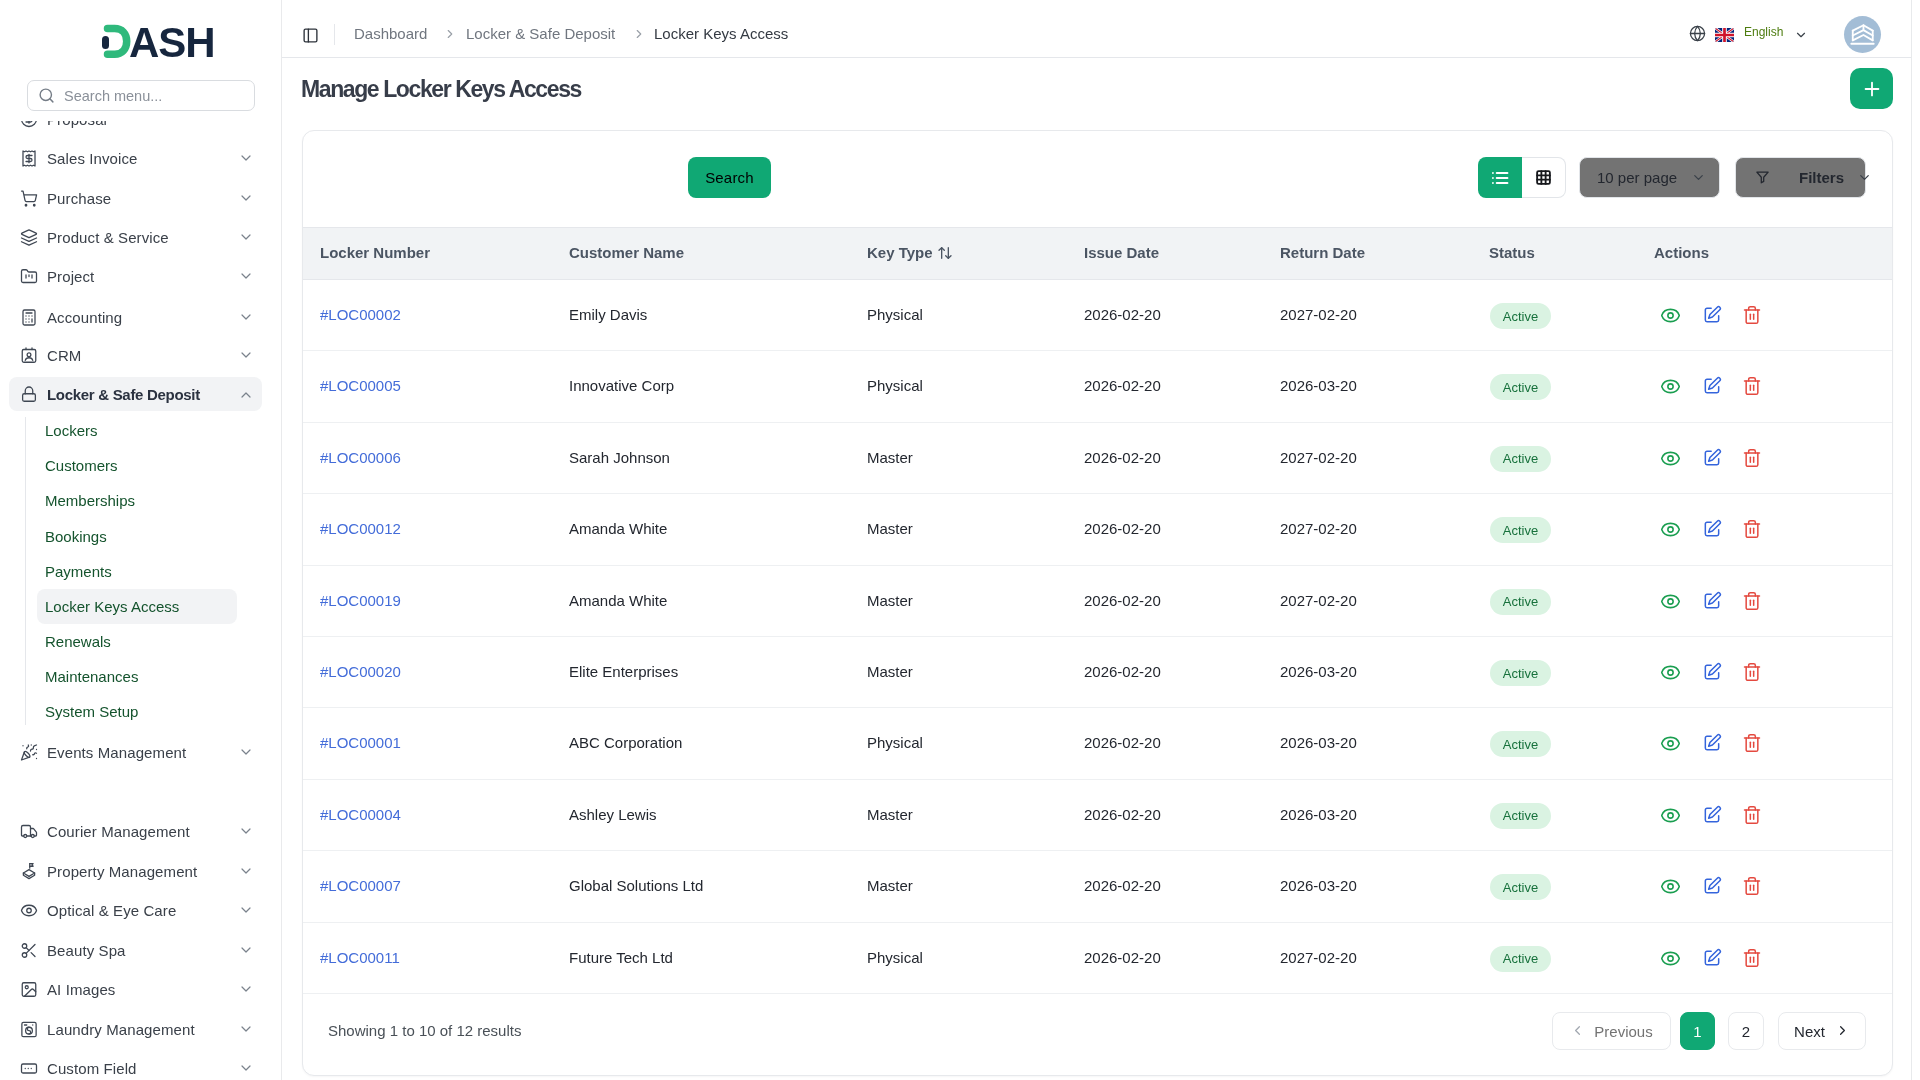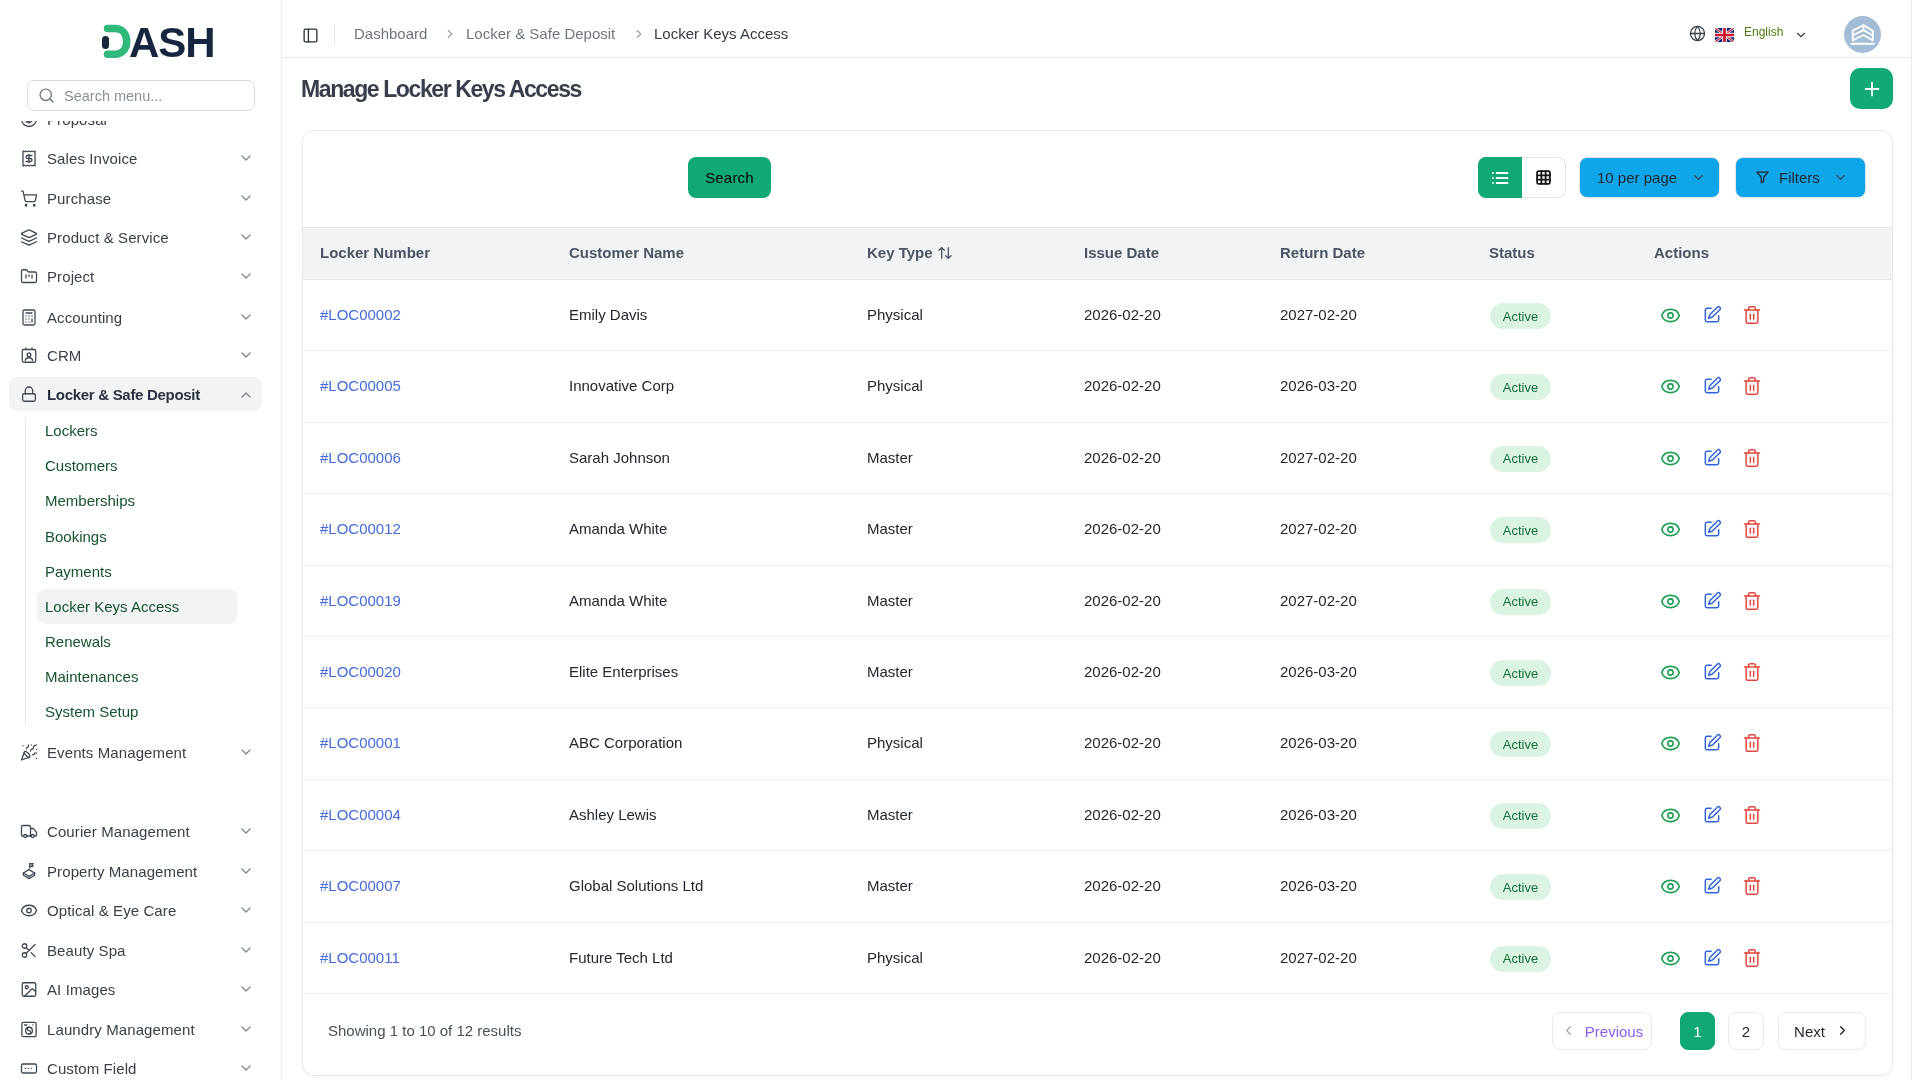--- a/index.html
+++ b/index.html
@@ -26,21 +26,21 @@
 #h1{position:absolute;left:301px;top:76px;font-size:23px;font-weight:700;color:#373d49;letter-spacing:-1.4px}
 #plus{position:absolute;left:1850px;top:68px;width:43px;height:41px;background:#10a874;border-radius:10px;display:flex;align-items:center;justify-content:center}
 #card{position:absolute;left:302px;top:130px;width:1591px;height:946px;background:#fff;border:1px solid #e7e9ec;border-radius:12px;box-shadow:0 1px 2px rgba(16,24,40,.04)}
 #sinput{position:absolute;left:28px;top:26px;width:348px;height:41px;border:1px solid #d8dbdf;border-radius:8px;display:flex;align-items:center}
 #sinput span{color:#8a9099;font-size:15px;margin-left:10px}
 #sinput svg{margin-left:13px}
 #sbtn{position:absolute;left:385px;top:26px;width:83px;height:41px;background:#10a874;border-radius:8px;color:#000000;font-size:15px;font-weight:400;display:flex;align-items:center;justify-content:center;letter-spacing:.2px}
 #vt{position:absolute;left:1175px;top:26px;width:88px;height:41px;border-radius:8px}
 #vtl{position:absolute;left:0;top:0;width:44px;height:41px;background:#10a874;border-radius:8px 0 0 8px;display:flex;align-items:center;justify-content:center}
 #vtr{position:absolute;left:44px;top:0;width:44px;height:41px;border:1px solid #e2e5e9;border-left:none;border-radius:0 8px 8px 0;display:flex;align-items:center;justify-content:center;background:#fff}
-.wbtn{position:absolute;top:26px;height:41px;border:1px solid #e2e5e9;border-radius:8px;background:#0ea5e9;display:flex;align-items:center;font-size:15px;color:#23272f}
+.wbtn{position:absolute;top:26px;height:41px;border:1px solid #e2e5e9;border-radius:8px;background:#737373;display:flex;align-items:center;font-size:15px;color:#23272f}
 
 #thead{position:absolute;left:0;top:96px;width:1589px;height:53px;background:#f1f3f5;border-top:1px solid #e5e7eb;border-bottom:1px solid #e5e7eb}
 .hc{position:absolute;top:16px;font-size:15px;font-weight:700;color:#4b5563;white-space:nowrap}
 .trow{position:absolute;left:0;width:1589px;height:71.4px;border-bottom:1px solid #eef0f2}
 .c{position:absolute;top:26px;font-size:15px;color:#23272f;white-space:nowrap}
 .c1{left:17px;color:#436cd9}
 .c2{left:266px}.c3{left:564px}.c4{left:781px}.c5{left:977px}
 .pill{position:absolute;left:1187px;top:23px;width:61px;height:26px;background:#daf3e2;border-radius:13px;color:#17713c;font-size:13px;display:flex;align-items:center;justify-content:center}
 .ai{position:absolute;top:25px}
 
@@ -381,21 +381,21 @@
 <div class="wbtn" style="left:1276px;width:141px">
       <span style="margin-left:17px">10 per page</span>
       <span style="margin-left:14px;margin-top:3px"><svg width="15" height="15" viewBox="0 0 24 24" fill="none" stroke="#3a4149" stroke-width="2" stroke-linecap="round" stroke-linejoin="round" style="">
           <path d="m6 9 6 6 6-6"></path>
         </svg></span>
     </div>
 <div class="wbtn" style="left:1432px;width:131px">
       <span style="margin-left:18px;margin-top:3px"><svg width="17" height="17" viewBox="0 0 24 24" fill="none" stroke="#23272f" stroke-width="1.8" stroke-linecap="round" stroke-linejoin="round" style="">
           <path d="M4 4.5h16l-6.3 7.2v5.8l-3.4 2V11.7Z"></path>
         </svg></span>
-      <span style="margin-left:8px;font-weight:400">Filters</span>
+      <span style="margin-left:28px;font-weight:700">Filters</span>
       <span style="margin-left:13px;margin-top:3px"><svg width="15" height="15" viewBox="0 0 24 24" fill="none" stroke="#3a4149" stroke-width="2" stroke-linecap="round" stroke-linejoin="round" style="">
           <path d="m6 9 6 6 6-6"></path>
         </svg></span>
     </div>
 <div id="thead">
       <span class="hc" style="left:17px">Locker Number</span>
       <span class="hc" style="left:266px">Customer Name</span>
       <span class="hc" style="left:564px">Key Type <svg width="16" height="16" viewBox="0 0 24 24" fill="none" stroke="#4b5563" stroke-width="2" stroke-linecap="round" stroke-linejoin="round" style="vertical-align:-3px">
           <path d="m21 16-4 4-4-4"></path>
           <path d="M17 20V4"></path>
@@ -631,21 +631,21 @@
         </svg></span>
       <span class="ai" style="left:1439px"><svg width="20" height="20" viewBox="0 0 24 24" fill="none" stroke="#e4493f" stroke-width="1.8" stroke-linecap="round" stroke-linejoin="round" style="">
           <path d="M3 6h18"></path>
           <path d="M19 6v14a2 2 0 0 1-2 2H7a2 2 0 0 1-2-2V6"></path>
           <path d="M8 6V4a2 2 0 0 1 2-2h4a2 2 0 0 1 2 2v2"></path>
           <line x1="10" x2="10" y1="11" y2="17"></line>
           <line x1="14" x2="14" y1="11" y2="17"></line>
         </svg></span>
 </div>
 <div id="pgtext">Showing 1 to 10 of 12 results</div>
-<div class="pbtn" style="left:1249px;width:100px;color:#8b5cf6"><span style="margin-right:9px;margin-top:2px"><svg width="15" height="15" viewBox="0 0 24 24" fill="none" stroke="#a1a7b0" stroke-width="2" stroke-linecap="round" stroke-linejoin="round" style="">
+<div class="pbtn" style="left:1249px;width:119px;color:#737373"><span style="margin-right:9px;margin-top:2px"><svg width="15" height="15" viewBox="0 0 24 24" fill="none" stroke="#a1a7b0" stroke-width="2" stroke-linecap="round" stroke-linejoin="round" style="">
           <path d="m15 18-6-6 6-6"></path>
         </svg></span>Previous</div>
 <div class="pbtn" style="left:1377px;width:35px;background:#10a874;border-color:#10a874;color:#fff">1</div>
 <div class="pbtn" style="left:1425px;width:36px;color:#23272f">2</div>
 <div class="pbtn" style="left:1475px;width:88px;color:#23272f">Next<span style="margin-left:10px;margin-top:2px"><svg width="15" height="15" viewBox="0 0 24 24" fill="none" stroke="#23272f" stroke-width="2" stroke-linecap="round" stroke-linejoin="round" style="">
           <path d="m9 18 6-6-6-6"></path>
         </svg></span></div>
 </div>
 <div id="rl"></div>
 </body></html>

